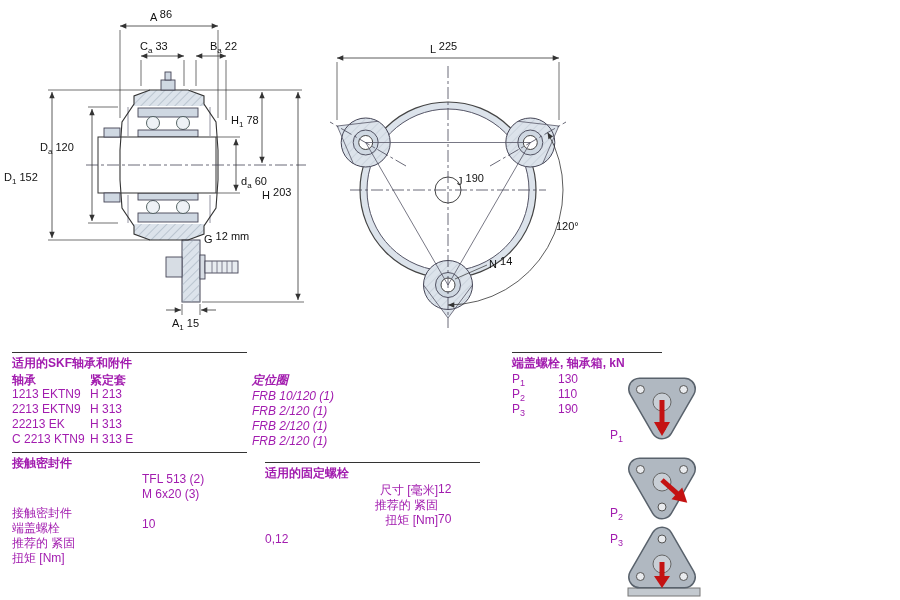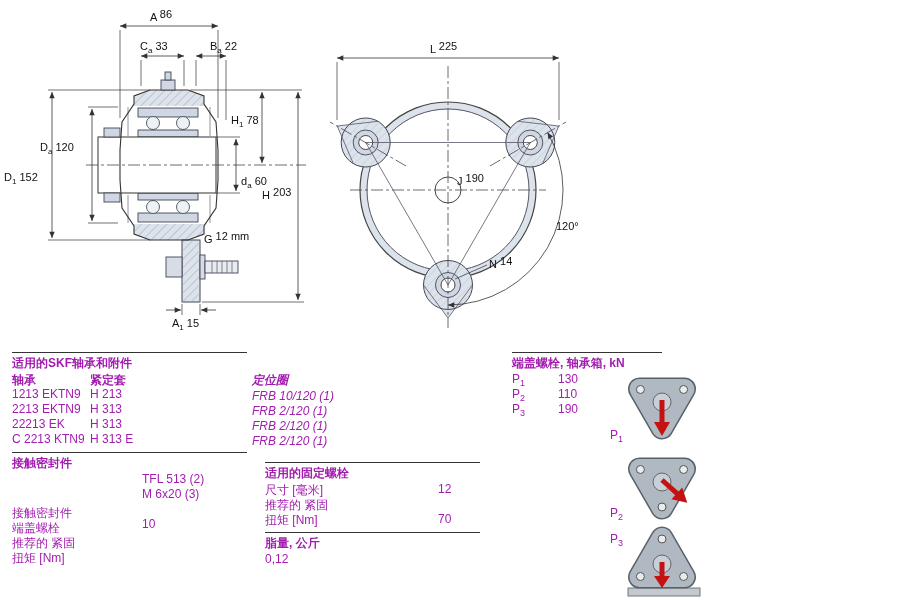--- a/index.html
+++ b/index.html
@@ -15,21 +15,21 @@
   .metal{fill:#dce3eb;}
   .metal2{fill:#cfd8e2;stroke:#445;stroke-width:0.9;}
   .metal3{fill:#d7dde4;stroke:#445;stroke-width:0.9;}
   .tblock{position:absolute;font-size:12px;}
   .sec-title{font-weight:bold;border-top:1px solid #333;padding-top:2px;height:15px;margin-bottom:2px;white-space:nowrap;}
   .sec-title.nb{border-top:none;padding-top:3px;}
   .row{display:flex;height:15px;white-space:nowrap;}
   .hdr{font-weight:bold;}
   .bearings .c1{width:78px;}
   .housing .c1{width:130px;margin-top:33px;}
-  .bolts .c1{width:173px;}
+  .bolts .c1{width:173px;text-align:right;}
   .grease .c1{width:173px;}
   .loads .c1{width:46px;}
   sub{font-size:9px;}
   .plabel{position:absolute;font-size:12px;}
 </style>
 </head>
 <body>
 
 <div class="sheet">
 
@@ -277,21 +277,20 @@
         <div class="c1">推荐的 紧固</div>
         <div class="c2"></div>
       </div>
     <div class="row">
         <div class="c1">扭矩 [Nm]</div>
         <div class="c2">70</div>
       </div>
   </div>
 
   <div class="tblock grease" style="left:265px;top:532px;width:215px;">
-    <div class="sec-title">脂量, 公斤</div>
     <div class="row">
         <div class="c2">0,12</div>
       </div>
   </div>
 
   <div class="tblock loads" style="left:512px;top:352px;width:150px;">
     <div class="sec-title">端盖螺栓, 轴承箱, kN</div>
     <div class="row">
         <div class="c1"><span>P</span><sub>1</sub></div>
         <div class="c2">130</div>

